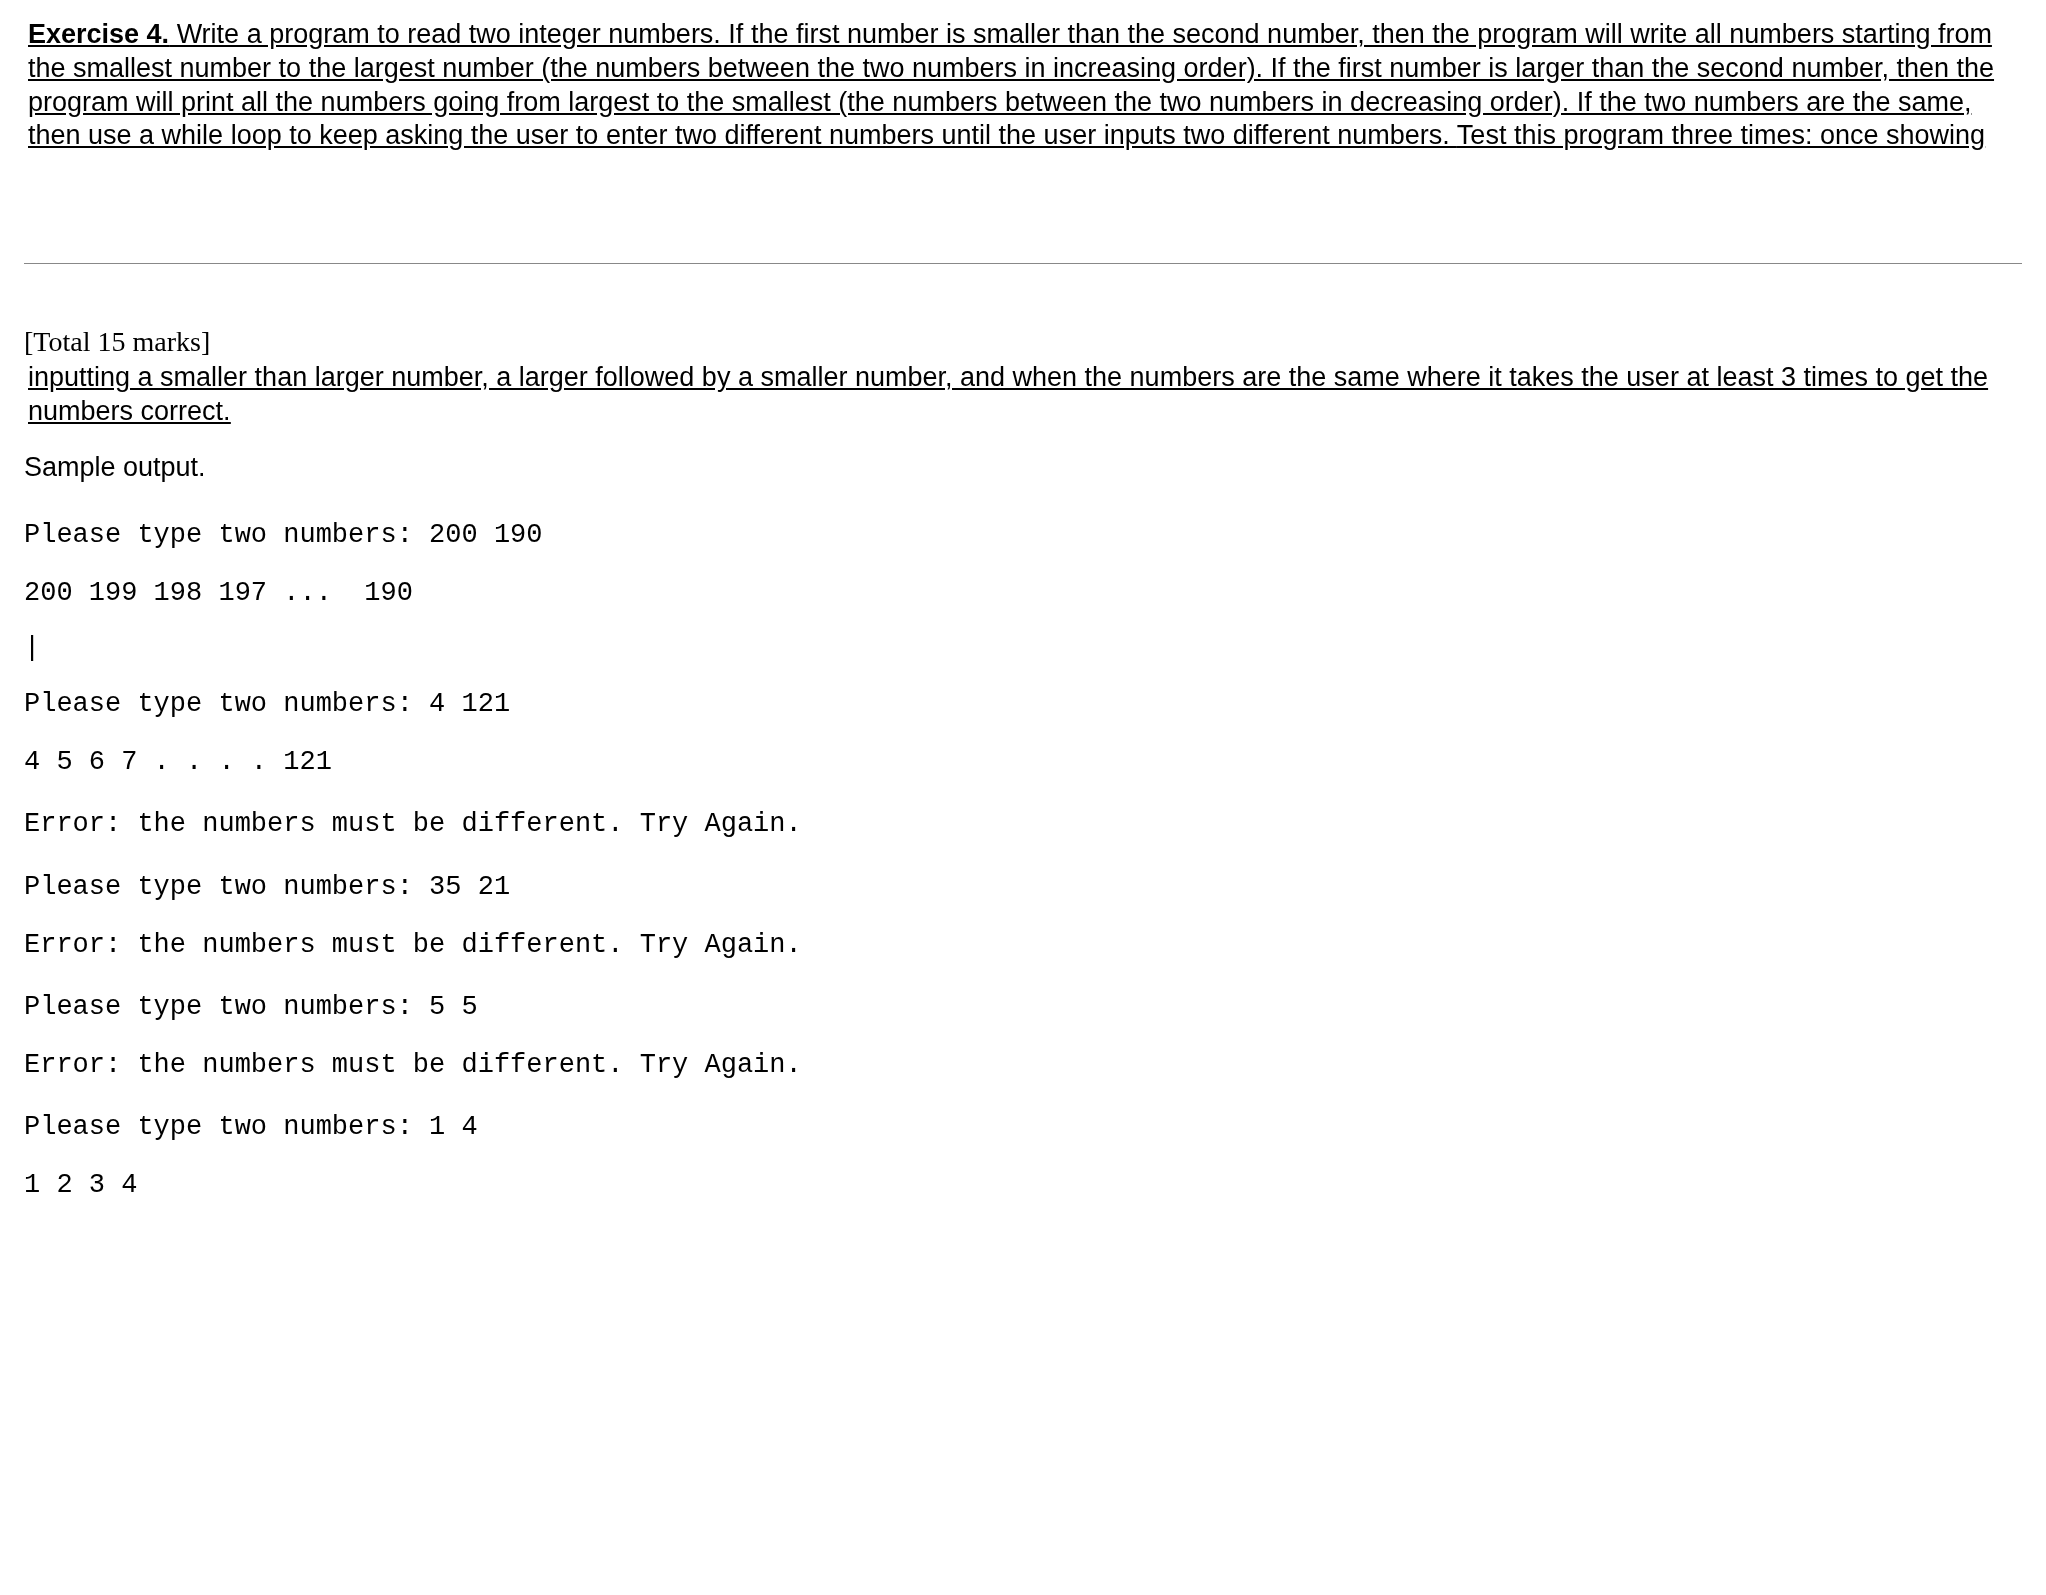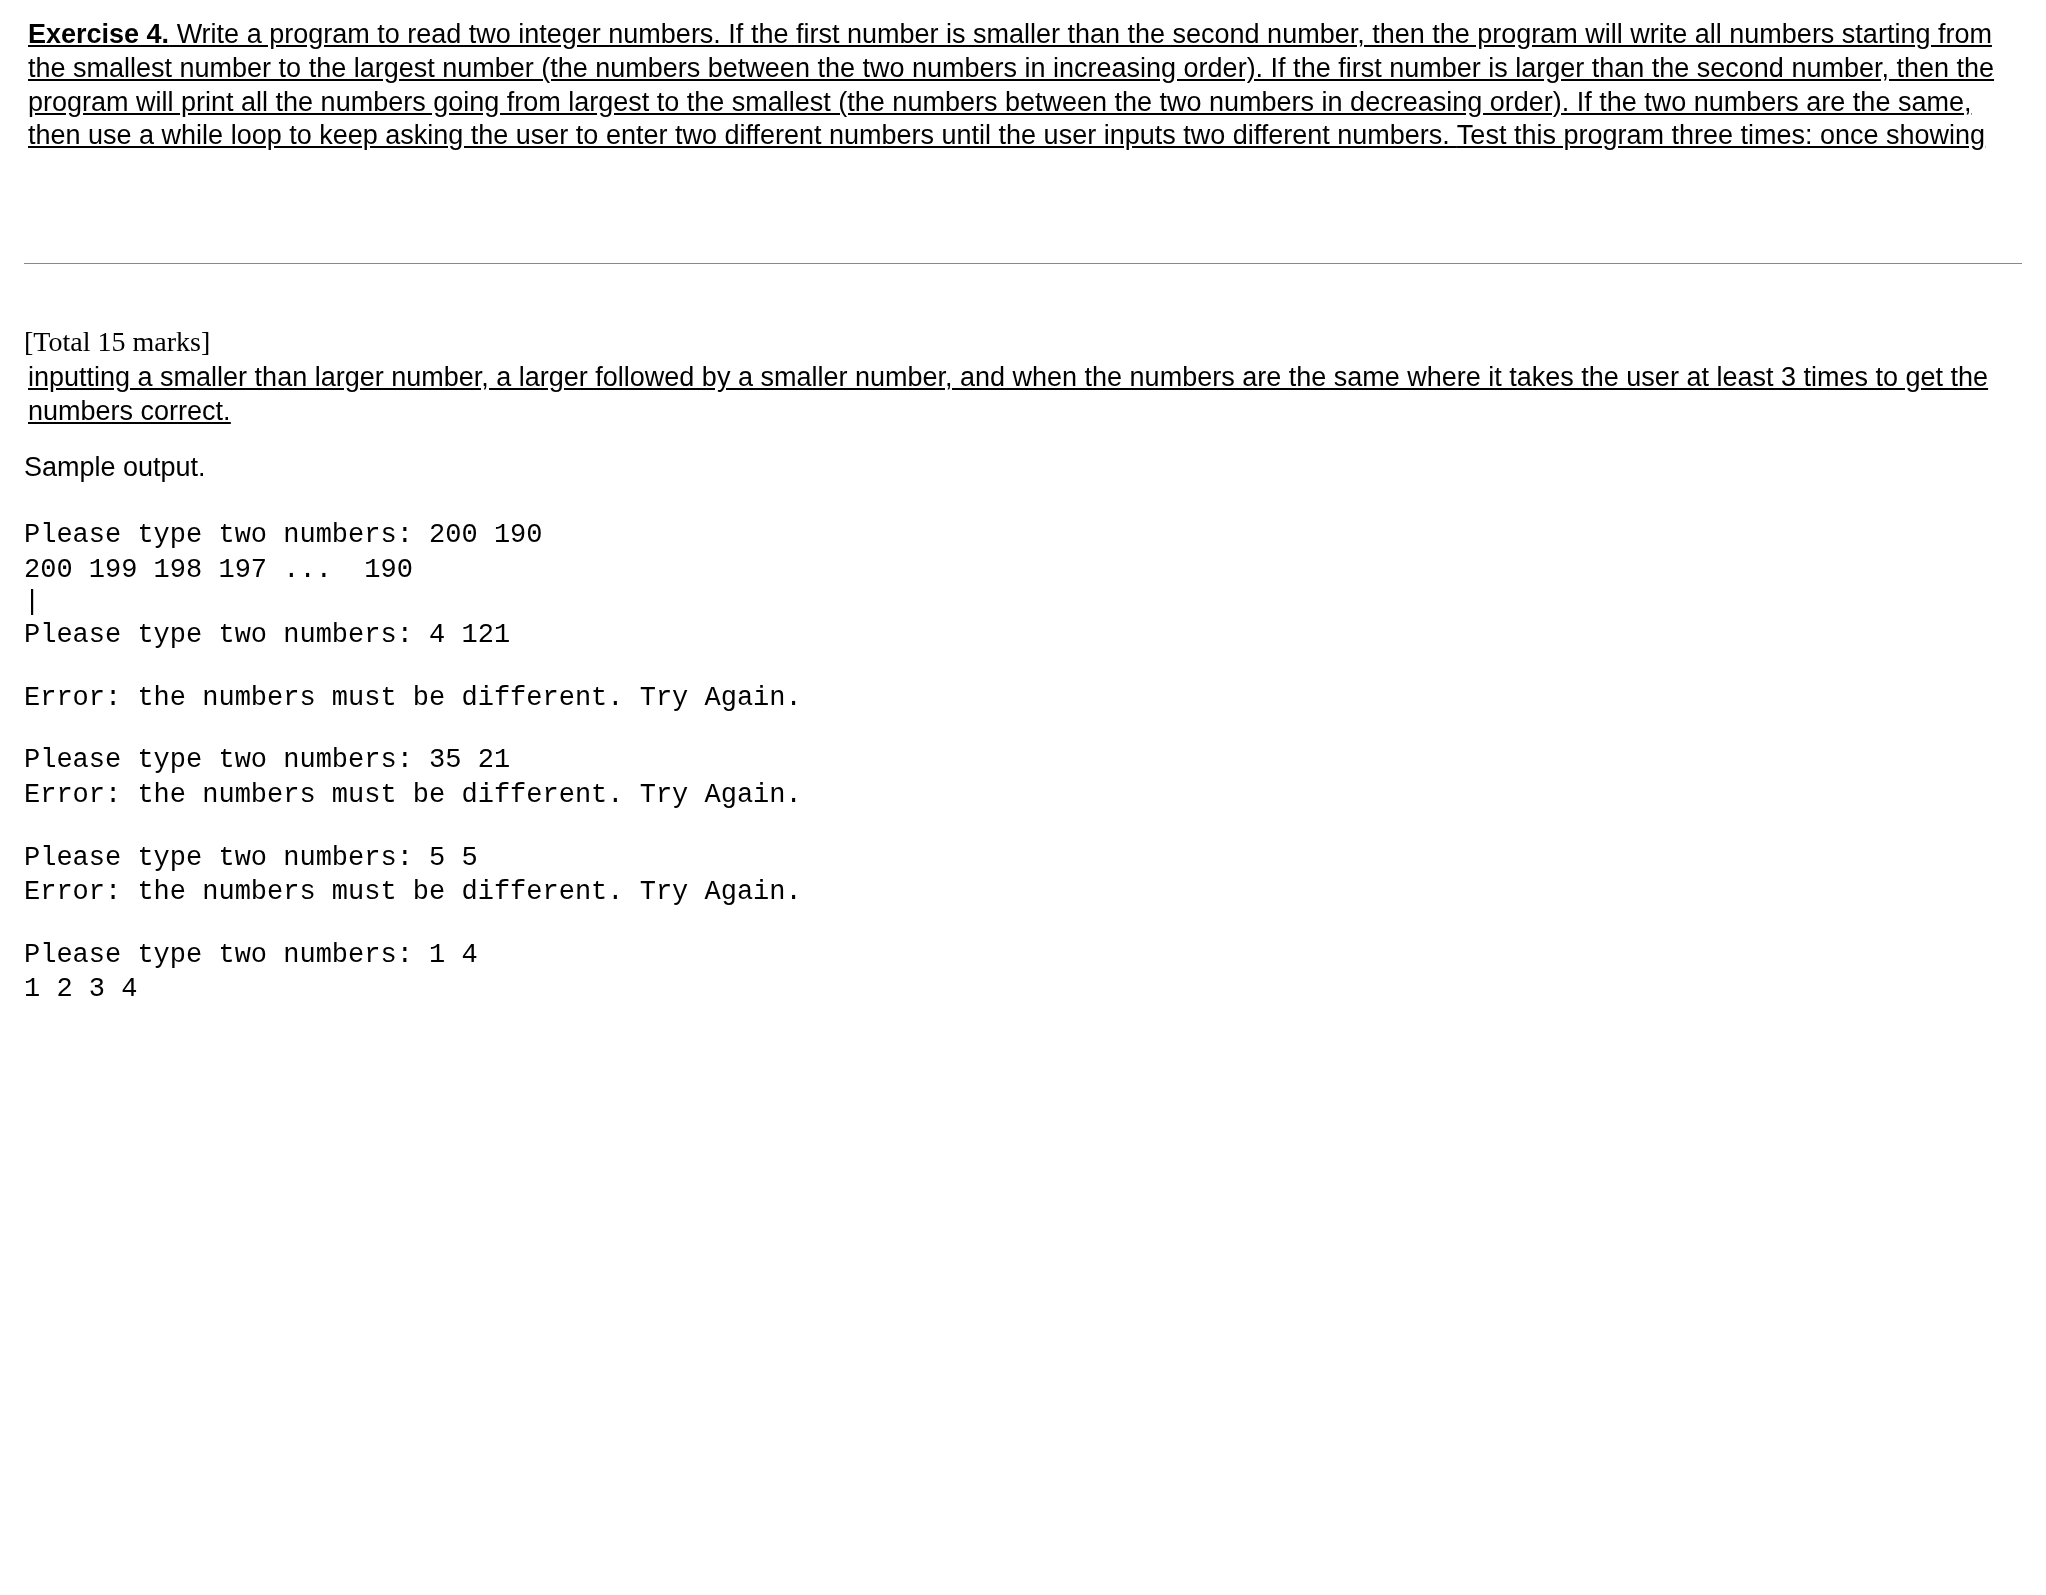--- a/index.html
+++ b/index.html
@@ -35,20 +35,21 @@
       margin: 22px 0 34px 0;
     }
     .code-group {
       font-family: "Courier New", Courier, monospace;
       font-size: 27px;
       line-height: 1.28;
       margin-bottom: 28px;
     }
     .code-group div {
       white-space: pre;
+      margin-top: 23px;
     }
     .cursor-mark {
       font-family: "Courier New", Courier, monospace;
       font-size: 27px;
       line-height: 1.15;
     }
   </style>
 </head>
 <body>
 
@@ -64,20 +65,21 @@
   <span class="underline">inputting a smaller than larger number, a larger followed by a smaller number, and when the numbers are the same where it takes the user at least 3 times to get the numbers correct.</span>
 </p>
 
 <p class="sample-label">Sample output.</p>
 
 <div class="code-group">
   <div>Please type two numbers: 200 190</div>
   <div>200 199 198 197 ...  190</div>
   <div class="cursor-mark">|</div>
   <div>Please type two numbers: 4 121</div>
+  <div>4 5 6 7 . . . . 121</div>
 </div>
 
 <div class="code-group">
   <div>Error: the numbers must be different. Try Again.</div>
 </div>
 
 <div class="code-group">
   <div>Please type two numbers: 35 21</div>
   <div>Error: the numbers must be different. Try Again.</div>
 </div>

